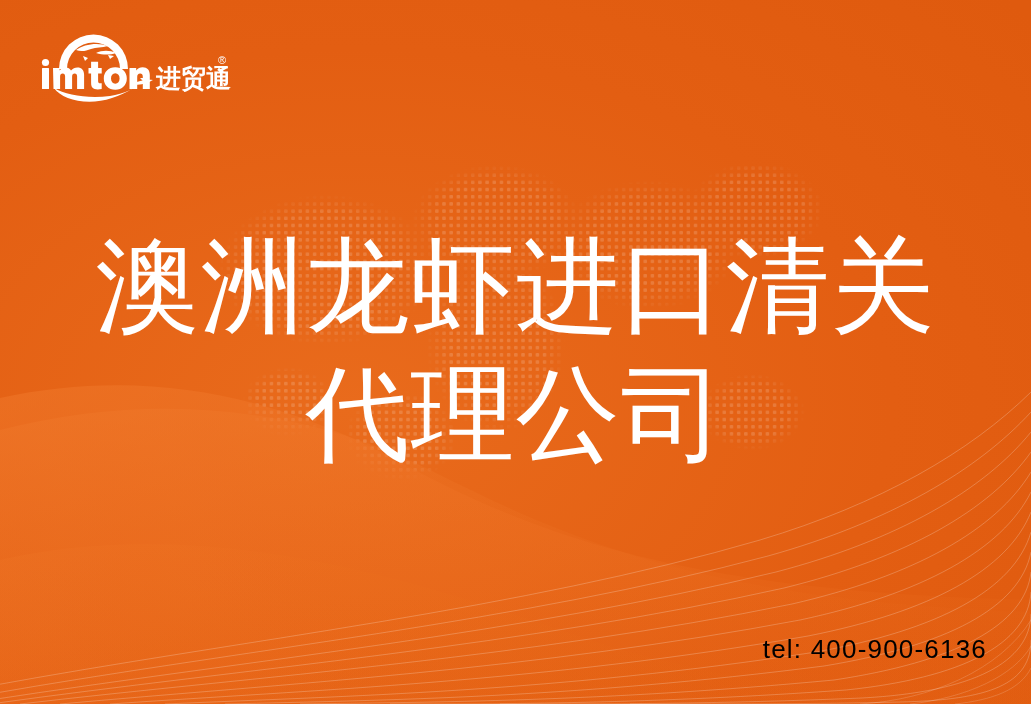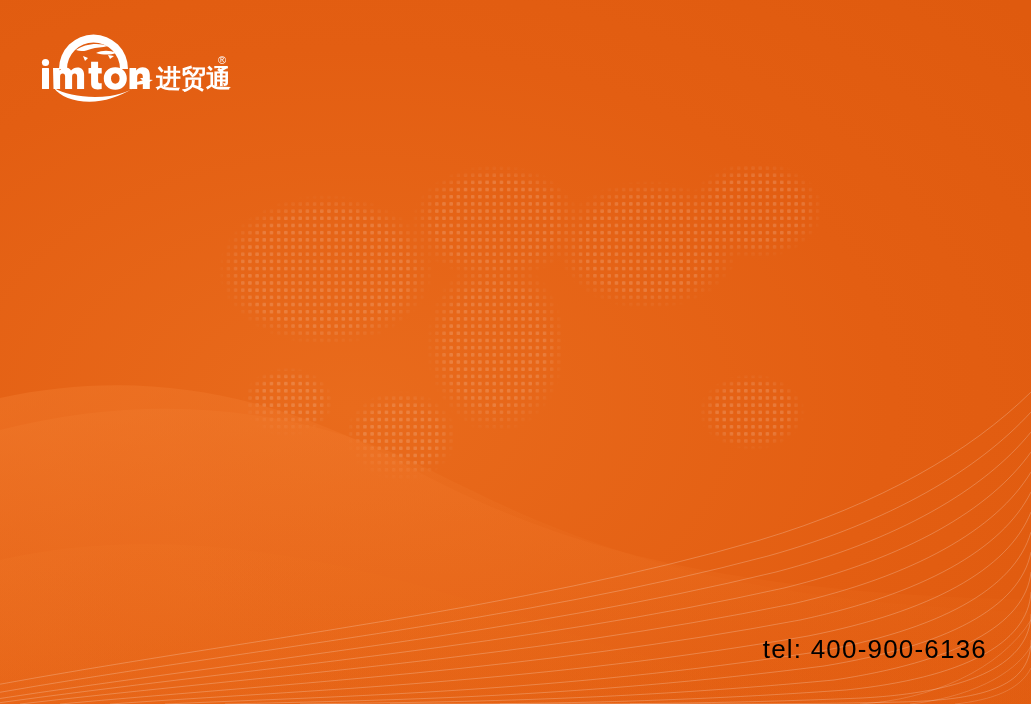--- a/index.html
+++ b/index.html
@@ -183,17 +183,19 @@
     <text x="182" y="36" fill="#ffffff" font-family="'Liberation Sans', sans-serif" font-size="11">®</text>
 
     <g>
       <path d="M18,60 C26,72 52,78 76,70 C92,64.5 102,58 108,53 C100,60 88,66 74,68 C52,71 30,67 18,60 Z" fill="#ffffff"></path>
       <path d="M96,56 C102,53 110,51 117,52 C112,55 104,58 96,56 Z" fill="#ffffff"></path>
       <path d="M104,50 L113,50 L108,54 Z" fill="#ffffff"></path>
     </g>
   </svg>
 
   <div id="headline">
+    <span class="line">澳洲龙虾进口清关</span>
+    <span class="line">代理公司</span>
   </div>
 
   <div id="tel">tel: 400-900-6136</div>
 
 </div>
 
 </body></html>

